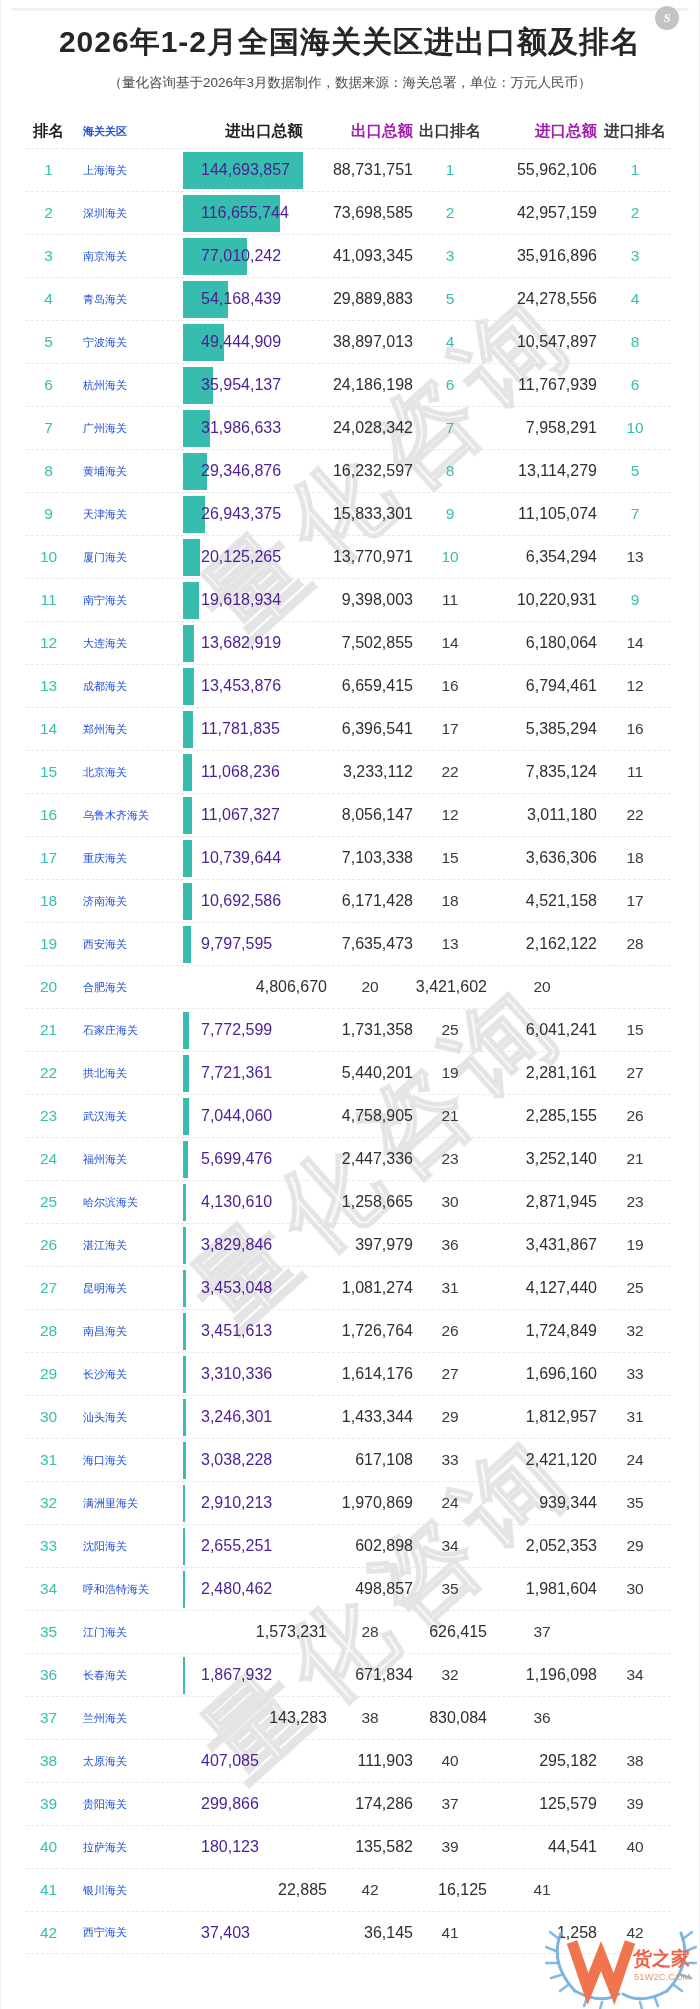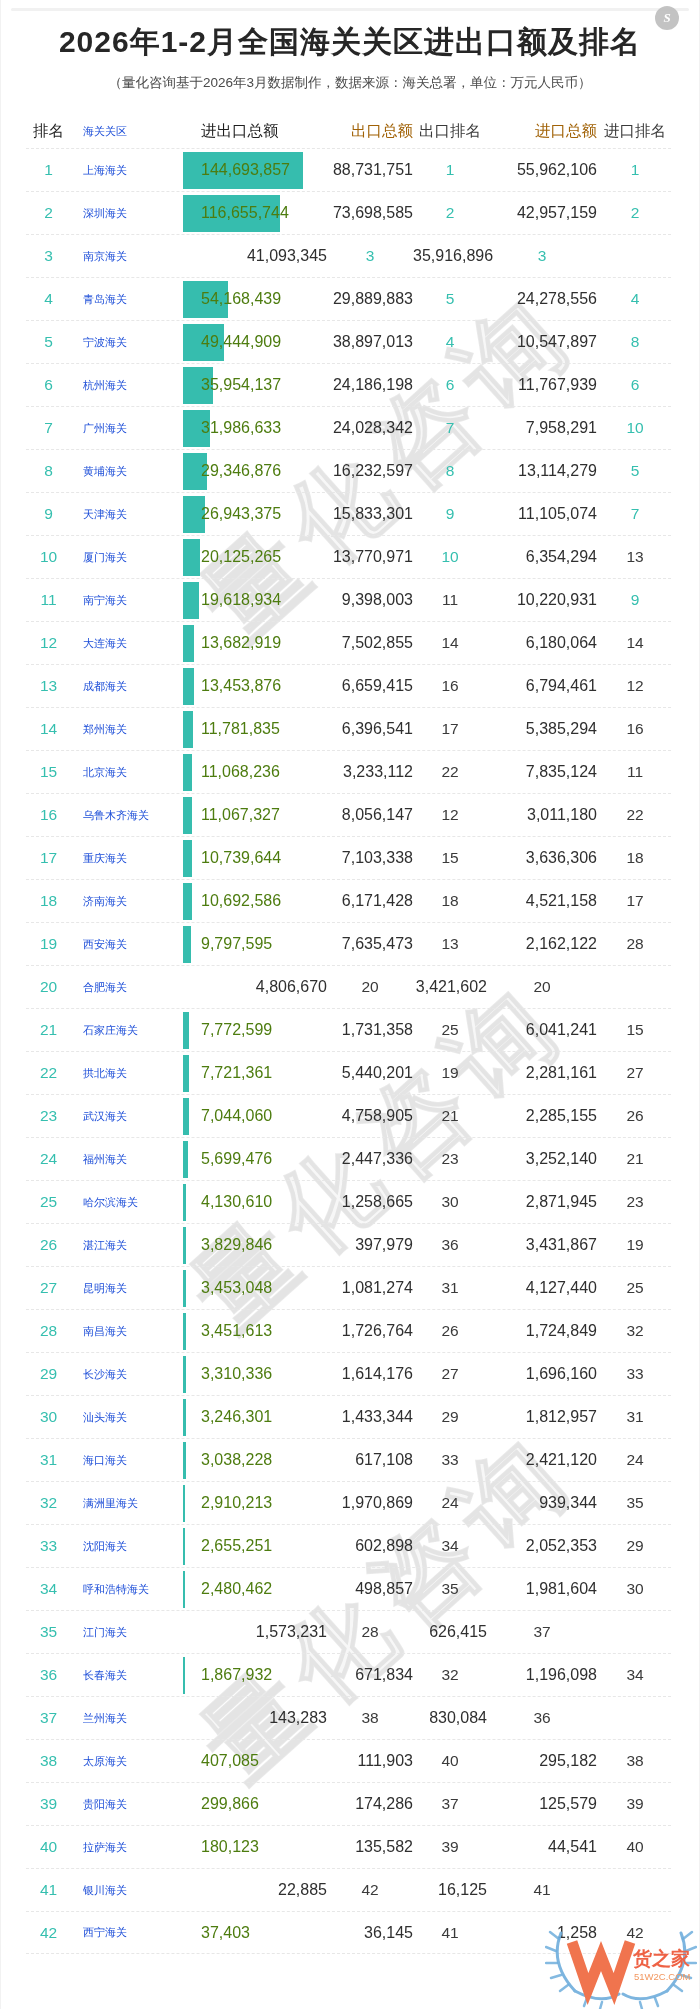--- a/index.html
+++ b/index.html
@@ -15,33 +15,33 @@
     border-radius: 50%; background: #bdbdbd; color: #fff; display: flex;
     align-items: center; justify-content: center; font-size: 13px; font-weight: 700;
     font-style: italic; font-family: "Liberation Serif", serif; z-index: 6; opacity: .9; }
   h1 { margin: 22px 30px 0; text-align: center; font-size: 30px; font-weight: 700;
     color: #262626; letter-spacing: 1px; position: relative; z-index: 2; }
   .subtitle { margin-top: 11px; text-align: center; font-size: 13.5px; color: #4a4a4a;
     position: relative; z-index: 2; }
   .table { margin-top: 22px; position: relative; z-index: 2; }
   .t-row { display: grid; grid-template-columns: 45px 96px 160px 86px 74px 110px 76px;
     margin: 0 28px 0 25px; align-items: center; min-height: 43px; position: relative; }
-  .t-head { min-height: 34px; font-weight: 400; color: #1e1e1e; font-size: 15.5px; }
+  .t-head { min-height: 34px; font-weight: 700; color: #1e1e1e; font-size: 15.5px; }
   .data-row { border-top: 1px dashed #e7e7e7; }
   .data-row:last-child { border-bottom: 1px dashed #e7e7e7; }
   .c-rank, .h-rank { text-align: center; font-size: 15.5px; }
   .c-rank { color: #35BFAF; }
   .c-name, .h-name { padding-left: 12px; font-size: 11px; line-height: 1.3; color: #1d4ed8; }
   .c-name { padding-top: 8px; padding-bottom: 8px; }
-  .h-total { padding-left: 34px; }
+  .h-total { padding-left: 34px; text-align: center; }
   .c-total { align-self: stretch; position: relative; display: flex; align-items: center; }
   .bar { position: absolute; left: 16px; top: 2.5px; bottom: 2.5px; background: #36BDAE; }
-  .c-total-text { position: relative; padding-left: 34px; font-size: 16px; color: #4d7c0f; }
+  .c-total-text { position: relative; padding-left: 34px; font-size: 16px; color: #4c1d95; }
   .c-exp, .h-exp, .c-imp, .h-imp { text-align: right; font-size: 16px; color: #2f2f2f; }
-  .h-exp, .h-imp { font-size: 15.5px; color: #a16207; }
+  .h-exp, .h-imp { font-size: 15.5px; color: #a21caf; }
   .c-expr, .h-expr, .c-impr, .h-impr { text-align: center; font-size: 15.5px; color: #3a3a3a; }
   .teal { color: #35BFAF; }
   .diag-wm { position: absolute; z-index: 1; font-size: 100px; font-weight: 700;
     letter-spacing: 14px; color: rgba(175,175,175,0.10); -webkit-text-stroke: 1.5px rgba(170,170,170,0.25);
     transform: rotate(-42deg); white-space: nowrap; pointer-events: none; }
   #wm1 { left: 160px; top: 400px; }
   #wm2 { left: 150px; top: 1090px; }
   #wm3 { left: 160px; top: 1540px; }
   .brand-wm { position: absolute; right: 2px; bottom: 0; z-index: 7; }
 </style>
@@ -94,20 +94,24 @@
     </span>
     <span class="c-exp">73,698,585</span>
     <span class="c-expr teal">2</span>
     <span class="c-imp">42,957,159</span>
     <span class="c-impr teal">2</span>
   </div>
 
   <div class="t-row data-row">
     <span class="c-rank">3</span>
     <span class="c-name">南京海关</span>
+    <span class="c-total">
+      <span class="bar" style="width: 63.87px;"></span>
+      <span class="c-total-text">77,010,242</span>
+    </span>
     <span class="c-exp">41,093,345</span>
     <span class="c-expr teal">3</span>
     <span class="c-imp">35,916,896</span>
     <span class="c-impr teal">3</span>
   </div>
 
   <div class="t-row data-row">
     <span class="c-rank">4</span>
     <span class="c-name">青岛海关</span>
     <span class="c-total">

